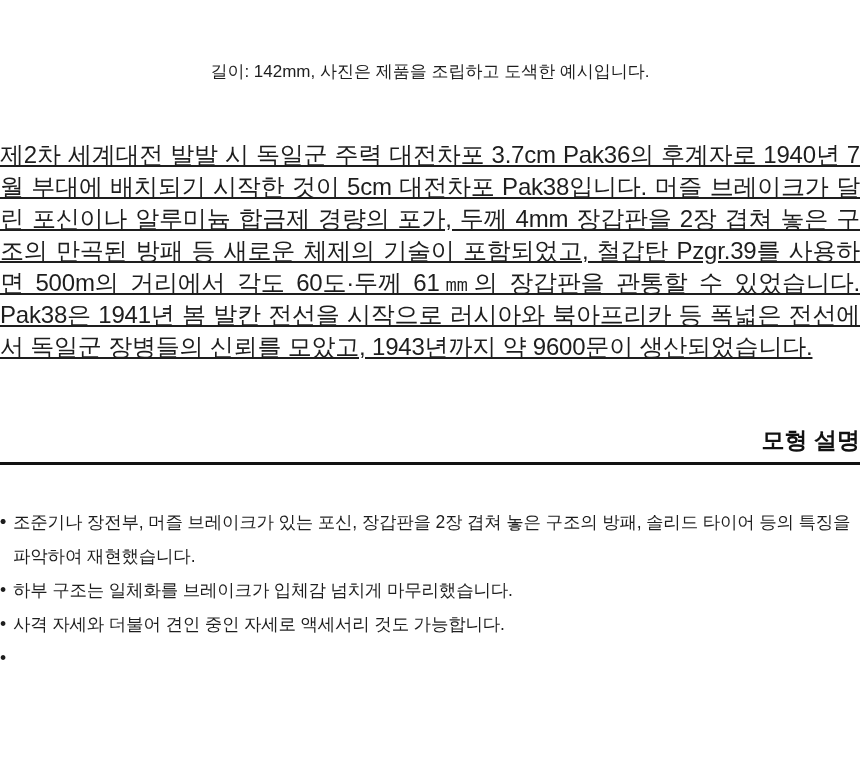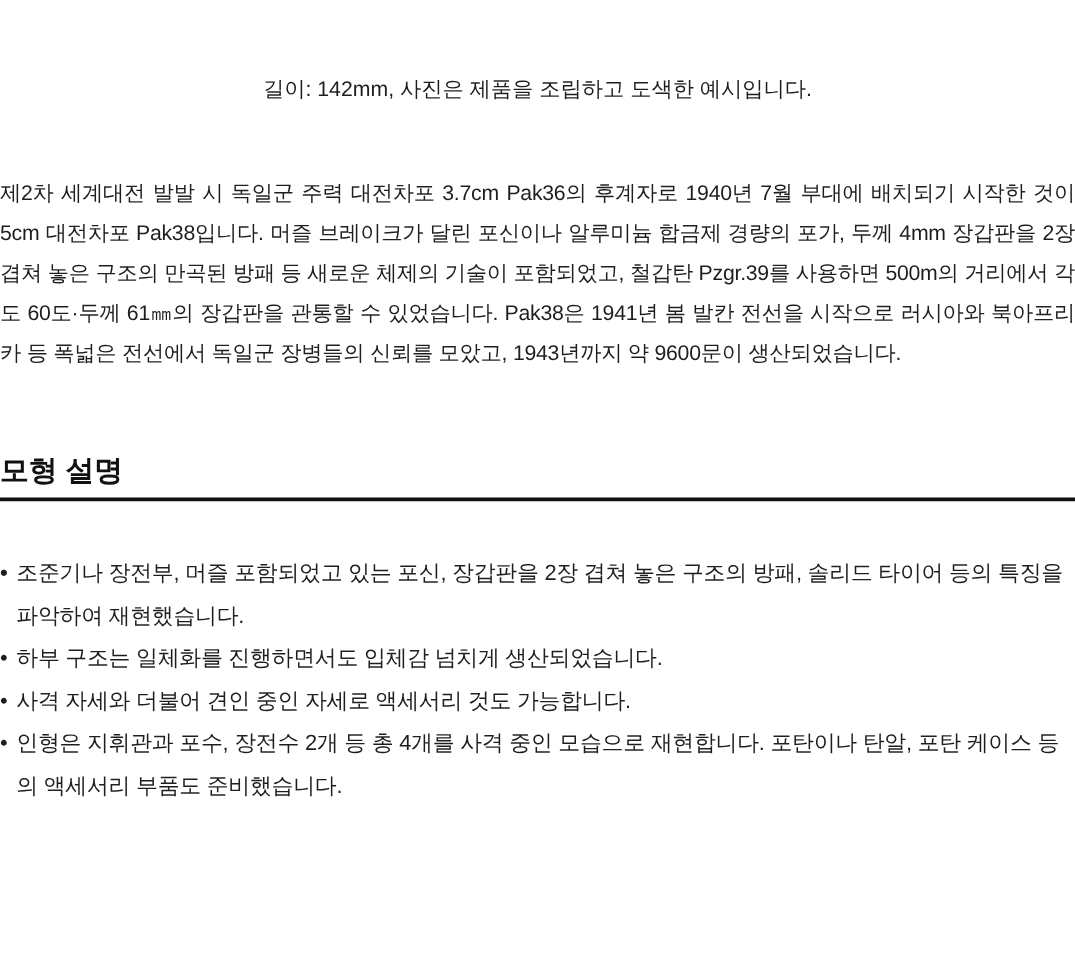--- a/index.html
+++ b/index.html
@@ -23,33 +23,35 @@
     margin: 0;
     padding-top: 59px;
     text-align: center;
     font-size: 17px;
     line-height: 25px;
     color: #1e1e1e;
   }
   .intro {
     margin: 0;
     padding-top: 55px;
-    font-size: 17px;
+    font-size: 24px;
     line-height: 32px;
     text-align: justify;
     letter-spacing: -0.2px;
     color: #1e1e1e;
+    text-decoration: underline;
   }
   .section-heading {
     margin: 0;
     padding-top: 62px;
     font-size: 23px;
     line-height: 30px;
     font-weight: 700;
     color: #111111;
+    text-align: right;
   }
   .section-rule {
     border: none;
     border-top: 3px solid #111111;
     margin: 7px 0 0 0;
     width: 100%;
   }
   .bullet-list {
     list-style: none;
     margin: 0;
@@ -82,29 +84,28 @@
   <h2 class="section-heading">모형 설명</h2>
 
   <hr class="section-rule">
 
   <ul class="bullet-list">
     <li class="bullet-item">
       <span class="bullet-dot">•</span>
     </li>
     <li class="bullet-item">
       <span class="bullet-dot">•</span>
-      <span>조준기나 장전부, 머즐 포함되었고 있는 포신, 장갑판을 2장 겹쳐 놓은 구조의 방패, 솔리드 타이어 등의 특징을 파악하여 재현했습니다.</span>
+      <span>조준기나 장전부, 머즐 브레이크가 있는 포신, 장갑판을 2장 겹쳐 놓은 구조의 방패, 솔리드 타이어 등의 특징을 파악하여 재현했습니다.</span>
     </li>
     <li class="bullet-item">
       <span class="bullet-dot">•</span>
-      <span>하부 구조는 일체화를 진행하면서도 입체감 넘치게 생산되었습니다.</span>
+      <span>하부 구조는 일체화를 브레이크가 입체감 넘치게 마무리했습니다.</span>
     </li>
     <li class="bullet-item">
       <span class="bullet-dot">•</span>
       <span>사격 자세와 더불어 견인 중인 자세로 액세서리 것도 가능합니다.</span>
     </li>
     <li class="bullet-item">
       <span class="bullet-dot">•</span>
-      <span>인형은 지휘관과 포수, 장전수 2개 등 총 4개를 사격 중인 모습으로 재현합니다. 포탄이나 탄알, 포탄 케이스 등의 액세서리 부품도 준비했습니다.</span>
     </li>
   </ul>
 
 </div>
 
 </body></html>

